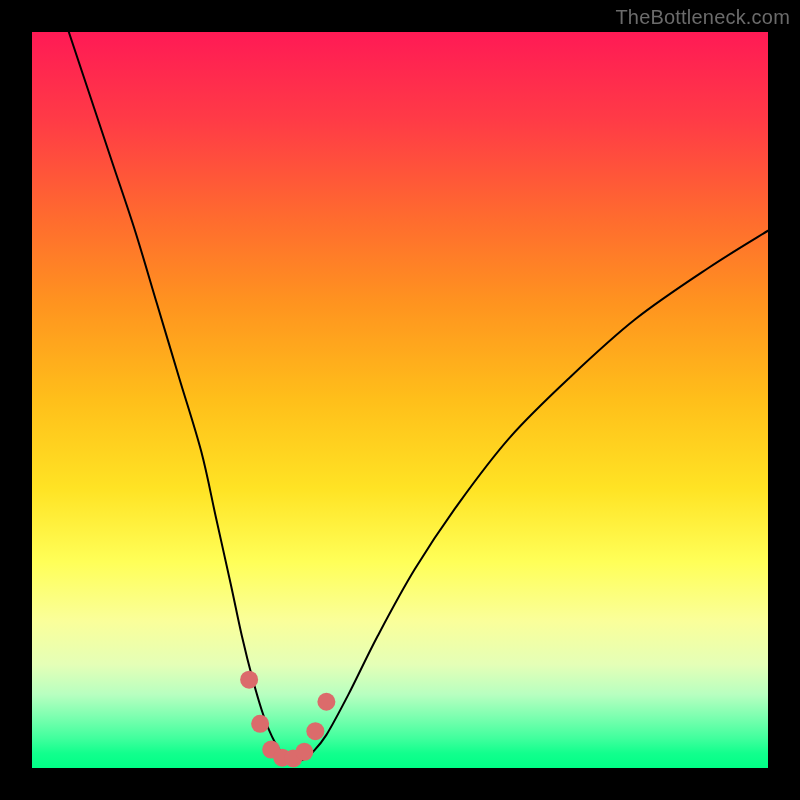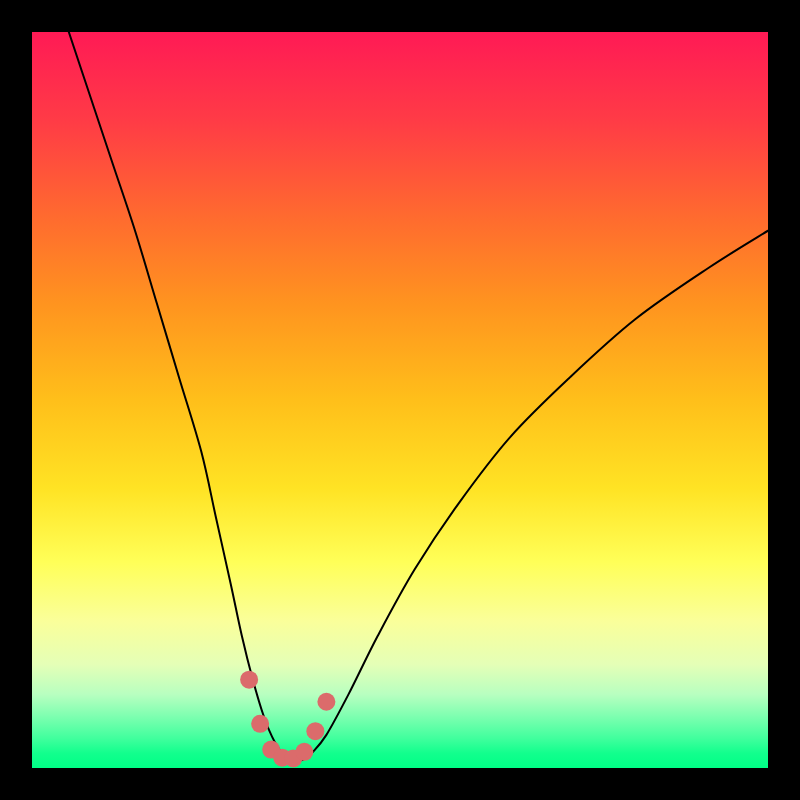--- a/index.html
+++ b/index.html
@@ -56,20 +56,21 @@
     top: 0;
     width: 736px;
     height: 736px;
   }
 </style>
 </head>
 <body>
 
 <div class="outer">
 
+  <div class="watermark">TheBottleneck.com</div>
 
   <div class="plot">
     <svg class="curve" viewBox="0 0 736 736" preserveAspectRatio="none">
       <path id="curve-path" fill="none" stroke="#000" stroke-width="2" stroke-linecap="round" stroke-linejoin="round" d="M 36.80 0.00 C 40.48 11.04, 51.52 44.16, 58.88 66.24 C 66.24 88.32, 73.60 110.40, 80.96 132.48 C 88.32 154.56, 95.68 175.41, 103.04 198.72 C 110.40 222.03, 117.76 247.79, 125.12 272.32 C 132.48 296.85, 139.84 321.39, 147.20 345.92 C 154.56 370.45, 163.15 396.21, 169.28 419.52 C 175.41 442.83, 179.09 463.68, 184.00 485.76 C 188.91 507.84, 194.43 532.37, 198.72 552.00 C 203.01 571.63, 206.08 587.57, 209.76 603.52 C 213.44 619.47, 217.12 634.19, 220.80 647.68 C 224.48 661.17, 228.16 674.05, 231.84 684.48 C 235.52 694.91, 239.20 703.49, 242.88 710.24 C 246.56 716.99, 250.24 721.89, 253.92 724.96 C 257.60 728.03, 261.89 728.27, 264.96 728.64 C 268.03 729.01, 269.87 728.39, 272.32 727.17 C 274.77 725.94, 276.00 725.33, 279.68 721.28 C 283.36 717.23, 288.27 712.69, 294.40 702.88 C 300.53 693.07, 307.89 678.96, 316.48 662.40 C 325.07 645.84, 334.88 624.37, 345.92 603.52 C 356.96 582.67, 369.23 559.36, 382.72 537.28 C 396.21 515.20, 410.93 493.12, 426.88 471.04 C 442.83 448.96, 460.00 425.65, 478.40 404.80 C 496.80 383.95, 516.43 365.55, 537.28 345.92 C 558.13 326.29, 580.21 305.44, 603.52 287.04 C 626.83 268.64, 655.04 250.24, 677.12 235.52 C 699.20 220.80, 726.19 204.85, 736.00 198.72"></path>
       <g id="dots-group">
           <circle cx="217.12" cy="647.68" r="9" fill="#db6b6b"></circle>
           <circle cx="228.16" cy="691.84" r="9" fill="#db6b6b"></circle>
           <circle cx="239.20" cy="717.60" r="9" fill="#db6b6b"></circle>
           <circle cx="250.24" cy="725.70" r="9" fill="#db6b6b"></circle>
           <circle cx="261.28" cy="726.43" r="9" fill="#db6b6b"></circle>

